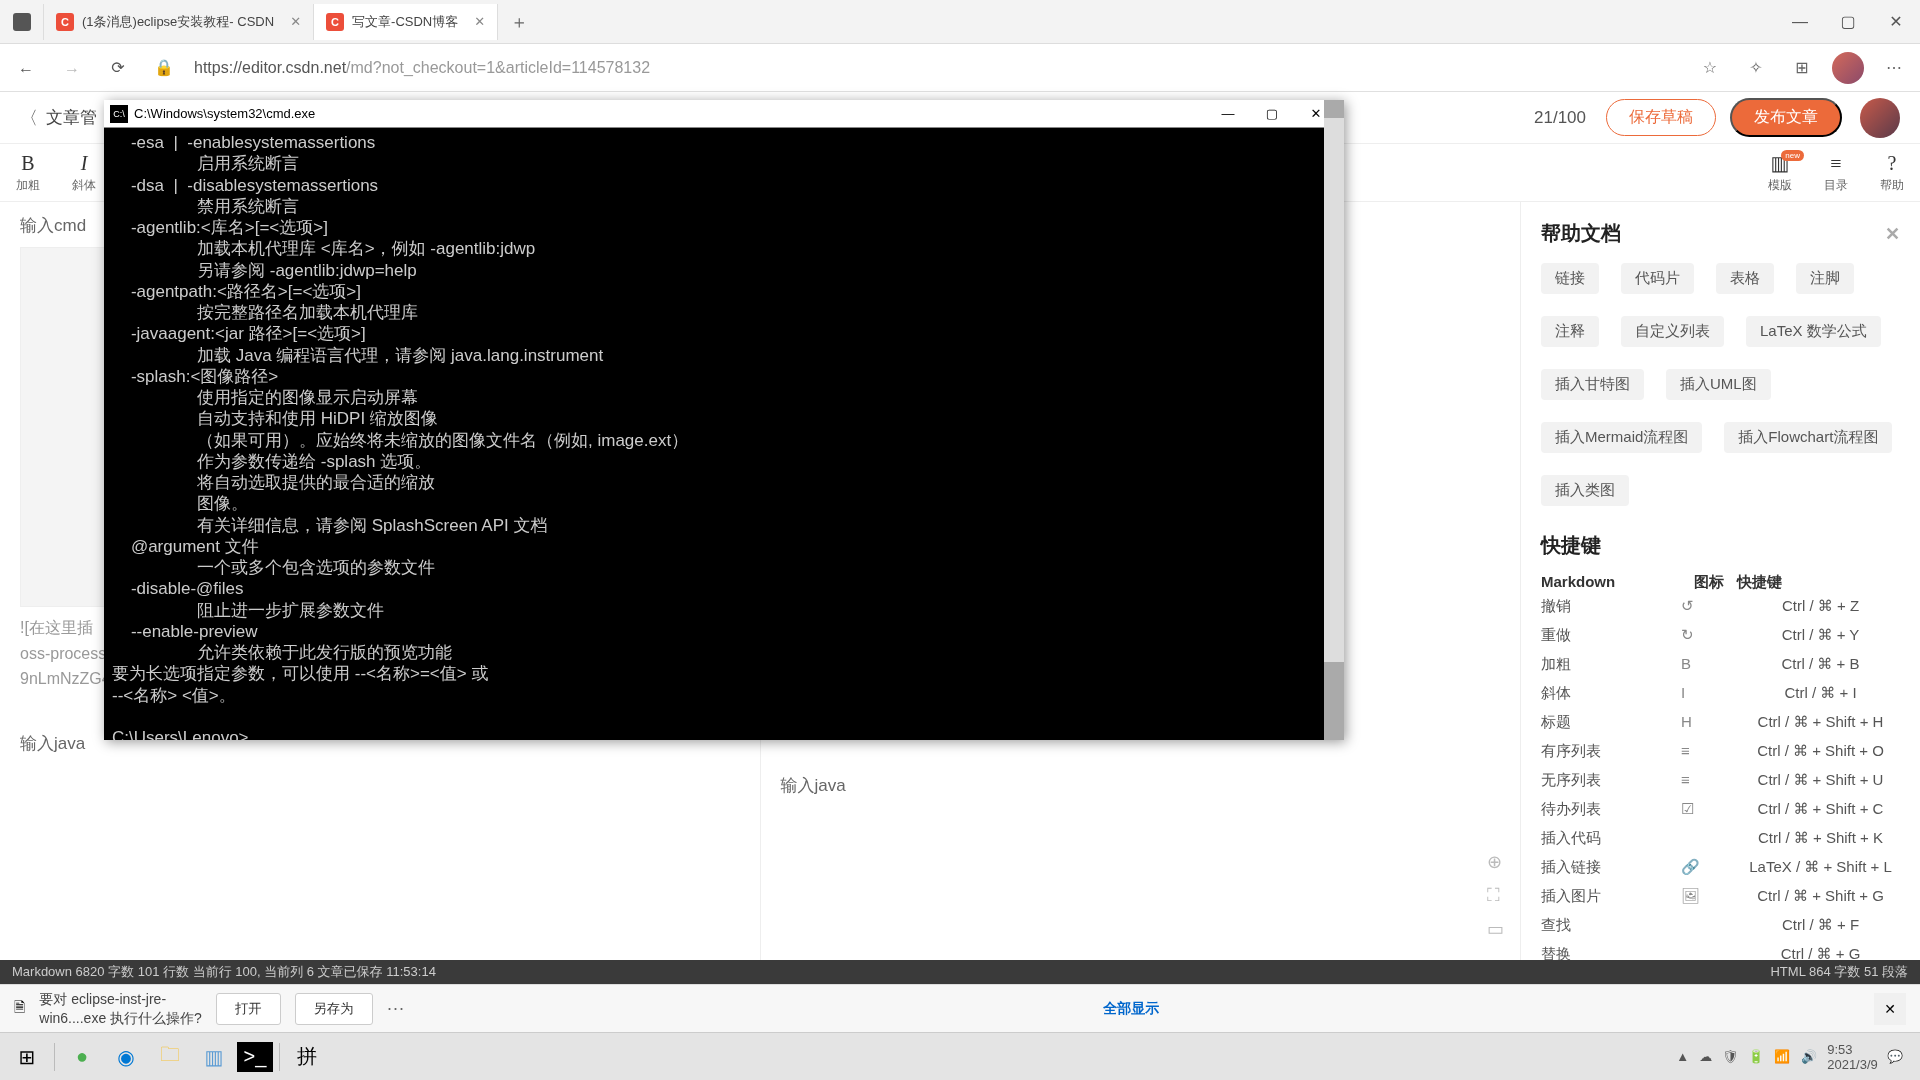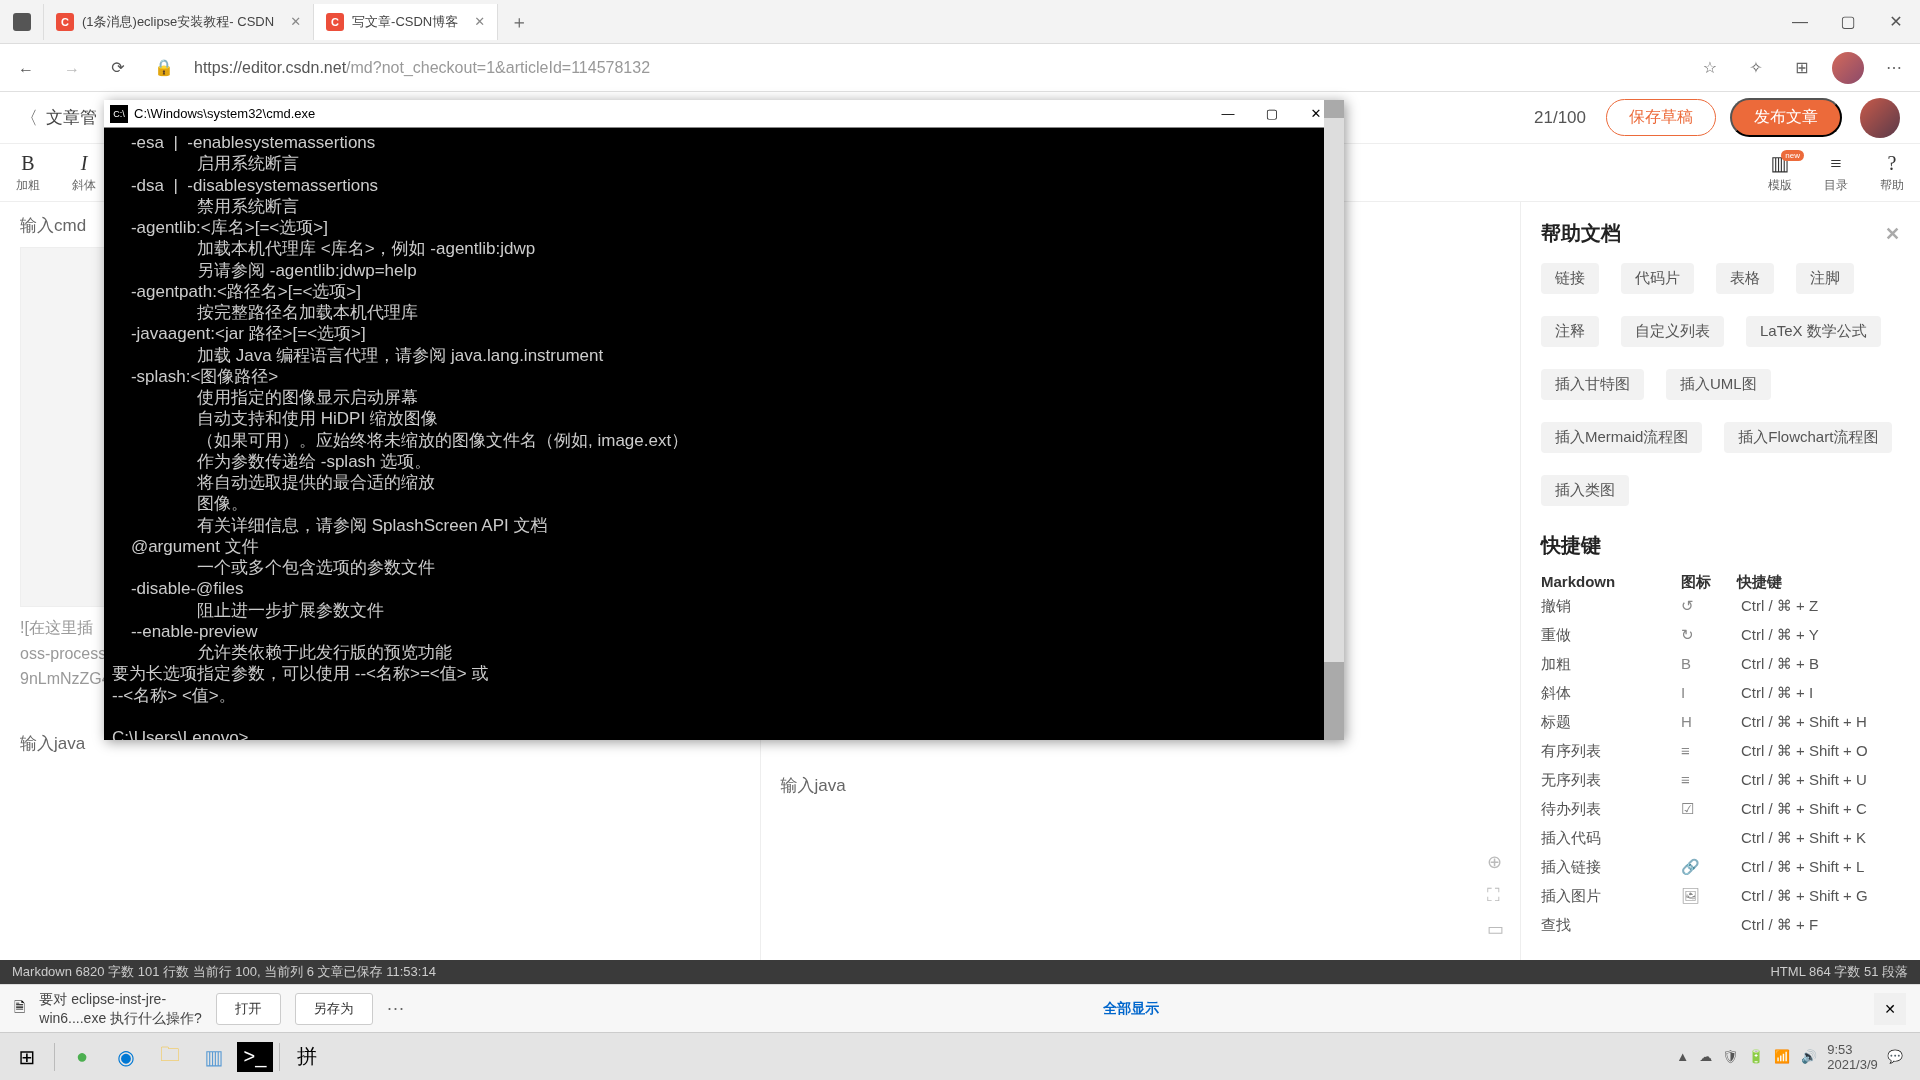--- a/index.html
+++ b/index.html
@@ -49,23 +49,23 @@
 .float-icons { position:absolute; right:16px; bottom:20px; display:flex; flex-direction:column; gap:12px; color:#bbb; font-size:18px; }
 
 
 .help-panel { width:400px; background:#fff; border-left:1px solid #eee; padding:18px 20px; overflow:auto; }
 .help-title { font-size:20px; font-weight:600; color:#222; display:flex; align-items:center; }
 .help-title .x { margin-left:auto; color:#aaa; font-size:18px; }
 .chips { display:flex; flex-wrap:wrap; gap:22px; margin-top:16px; }
 .chip { background:#f2f2f2; padding:6px 14px; border-radius:4px; font-size:15px; color:#555; }
 .sc-title { font-size:20px; font-weight:600; color:#222; margin-top:26px; }
 .sc-head { display:flex; margin-top:14px; font-size:15px; font-weight:600; color:#333; }
-.sc-head .c1 { width:140px; } .sc-head .c2 { width:56px; } .sc-head .c3 { flex:1; }
+.sc-head .c1 { width:140px; } .sc-head .c2 { width:56px;text-align:center; } .sc-head .c3 { flex:1; }
 .sc-row { display:flex; font-size:15px; color:#555; padding:5px 0; }
-.sc-row .c1 { width:140px; } .sc-row .c2 { width:60px; color:#888; } .sc-row .c3 { flex:1; }
+.sc-row .c1 { width:140px; } .sc-row .c2 { width:60px; color:#888; } .sc-row .c3 { flex:1;text-align:center; }
 
 
 .status { height:24px; background:#3a3a3a; color:#ccc; font-size:13px; display:flex; align-items:center; padding:0 12px; }
 .status .r { margin-left:auto; }
 
 
 .dl-bar { height:48px; background:#f7f7f7; border-top:1px solid #ddd; display:flex; align-items:center; padding:0 14px; gap:14px; font-size:14px; }
 .dl-text { line-height:1.3; color:#444; }
 .dl-btn { background:#fff; border:1px solid #ccc; padding:6px 18px; border-radius:3px; color:#333; }
 .dl-close { margin-left:auto; background:#f0f0f0; width:32px; height:32px; display:flex; align-items:center; justify-content:center; }
@@ -245,31 +245,36 @@
           <div class="c3">Ctrl / ⌘ + Shift + C</div>
         </div>
         <div class="sc-row">
           <div class="c1">插入代码</div>
           <div class="c2"></div>
           <div class="c3">Ctrl / ⌘ + Shift + K</div>
         </div>
         <div class="sc-row">
           <div class="c1">插入链接</div>
           <div class="c2">🔗</div>
-          <div class="c3">Ctrl / ⌘ + Shift + L</div>
+          <div class="c3">LaTeX / ⌘ + Shift + L</div>
         </div>
         <div class="sc-row">
           <div class="c1">插入图片</div>
           <div class="c2">🖼</div>
           <div class="c3">Ctrl / ⌘ + Shift + G</div>
         </div>
         <div class="sc-row">
           <div class="c1">查找</div>
           <div class="c2"></div>
           <div class="c3">Ctrl / ⌘ + F</div>
+        </div>
+        <div class="sc-row">
+          <div class="c1">替换</div>
+          <div class="c2"></div>
+          <div class="c3">Ctrl / ⌘ + G</div>
         </div>
       </div>
   </div>
 </div>
 
 <div class="status">
   <span>Markdown  6820 字数  101 行数  当前行 100, 当前列 6  文章已保存 11:53:14</span>
   <span class="r">HTML  864 字数  51 段落</span>
 </div>
 

